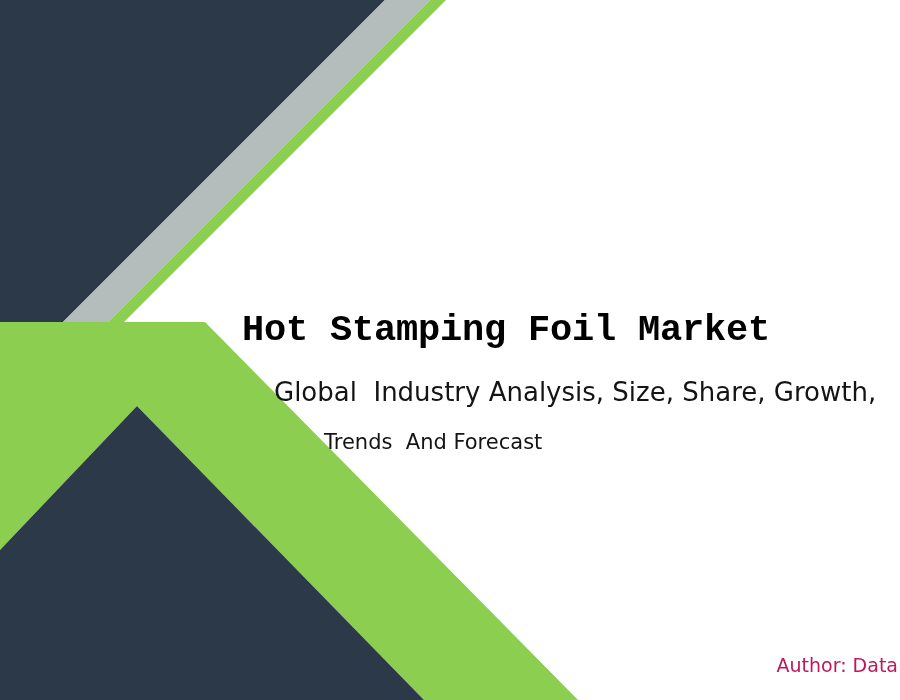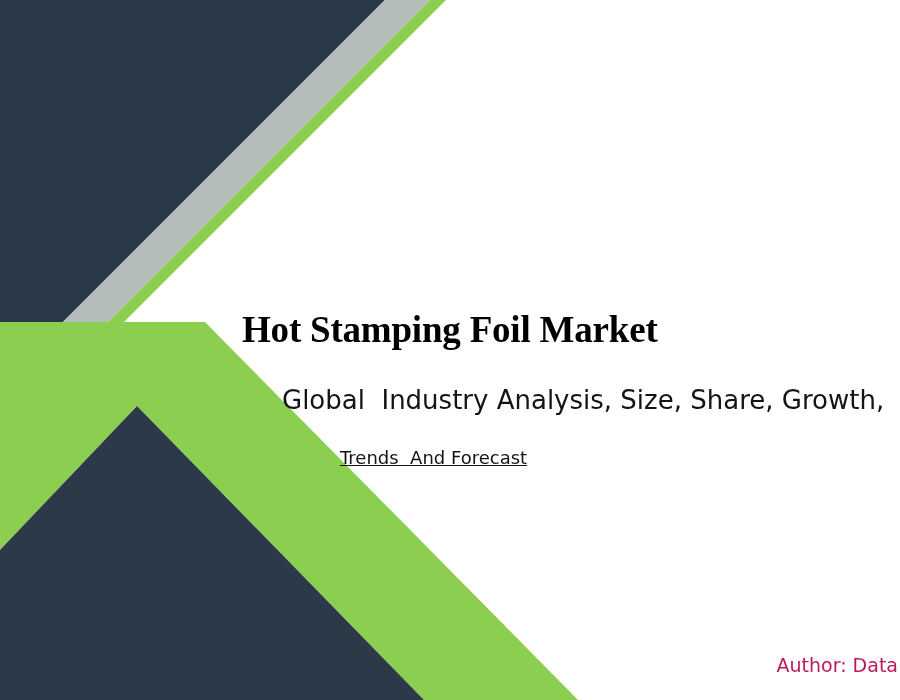--- a/index.html
+++ b/index.html
@@ -31,52 +31,51 @@
     top: 0;
     left: 0;
     width: 900px;
     height: 700px;
   }
   #title {
     position: absolute;
     left: 242px;
     top: 307px;
     margin: 0;
-    font-family: Liberation Serif, serif;
+    font-family: Liberation Mono, monospace;
     font-weight: bold;
     font-size: 37px;
     line-height: 46px;
     letter-spacing: -0.2px;
     color: #000000;
     white-space: pre;
   }
   #subtitle-line-1 {
     position: absolute;
     left: 266px;
     top: 367px;
-    margin: 16px;
+    margin: 8px;
     font-family: "DejaVu Sans", sans-serif;
     font-weight: normal;
     font-size: 26px;
     line-height: 34px;
     color: #141414;
     white-space: pre;
   }
   #subtitle-line-2 {
     position: absolute;
     left: 324px;
     top: 425px;
-    margin: 16px;
+    margin: 0;
     font-family: "DejaVu Sans", sans-serif;
     font-weight: normal;
-    font-size: 18px;
+    font-size: 21px;
     line-height: 34px;
     color: #141414;
     white-space: pre;
-    text-decoration: underline;
   }
   #author {
     position: absolute;
     right: 2px;
     top: 653px;
     margin: 0;
     font-family: "DejaVu Sans", sans-serif;
     font-weight: normal;
     font-size: 19px;
     line-height: 24px;

